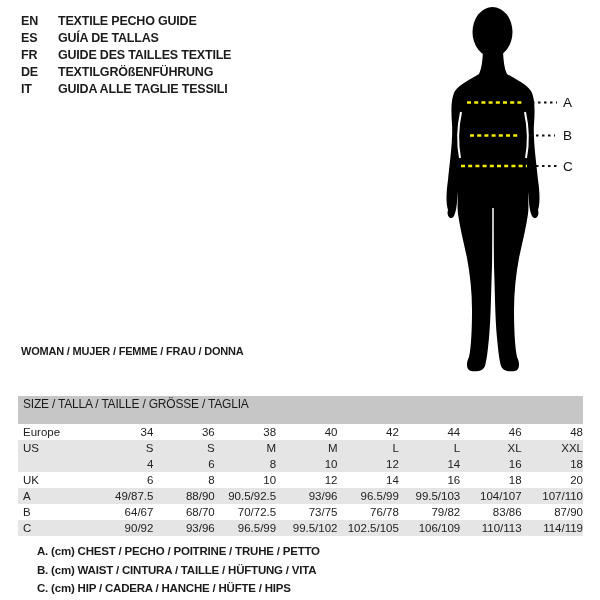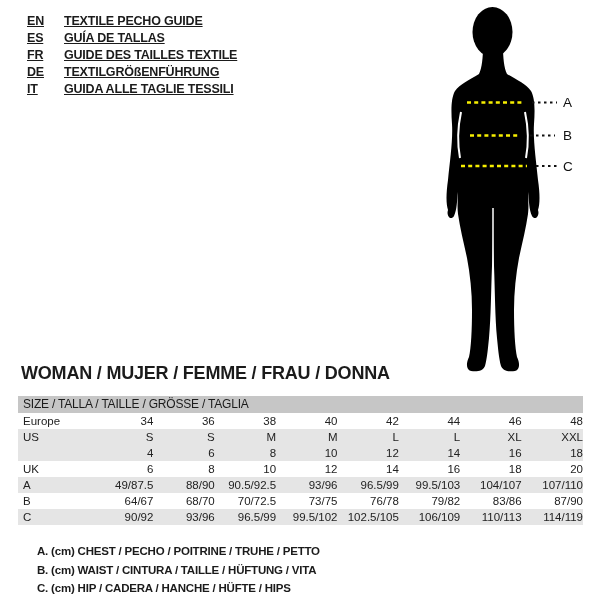--- a/index.html
+++ b/index.html
@@ -1,31 +1,31 @@
 <!DOCTYPE html>
 <html><head>
 <meta charset="utf-8">
 <style>
   html,body{margin:0;padding:0;background:#fff;}
   .canvas{position:relative;width:600px;height:600px;background:#ffffff;overflow:hidden;
           font-family:"Liberation Sans",sans-serif;color:#1b1b1b;}
   
-  .lang-list{position:absolute;left:27px;top:13px;font-weight:bold;font-size:12.5px;
-             line-height:17px;letter-spacing:-0.2px;text-decoration:underline;}
+  .lang-list{position:absolute;left:21px;top:13px;font-weight:bold;font-size:12.5px;
+             line-height:17px;letter-spacing:-0.2px;}
   .lang-row{display:flex;}
   .lang-code{width:37px;}
   
   .figure{position:absolute;left:420px;top:0;width:180px;height:380px;}
   .figure text{font-family:"Liberation Sans",sans-serif;font-size:13.5px;fill:#111;}
   
-  .section-title{position:absolute;left:21px;top:363px;font-weight:bold;font-size:18px;
+  .section-title{position:absolute;left:21px;top:345px;font-weight:bold;font-size:11px;
                  letter-spacing:-0.2px;}
   
   .size-table{position:absolute;left:18px;top:396px;width:565px;font-size:11.5px;color:#222;}
-  .thead{height:17px;line-height:17px;background:#c6c6c6;padding-left:5px;font-size:12px;
+  .thead{height:28px;line-height:17px;background:#c6c6c6;padding-left:5px;font-size:12px;
          letter-spacing:-0.2px;color:#1b1b1b;}
   .trow{display:grid;grid-template-columns:74px repeat(8,1fr);height:16px;line-height:16px;}
   .trow.shaded{background:#e5e5e5;}
   .rlabel{padding-left:5px;text-align:left;}
   .cell{text-align:right;}
   
   .legend{position:absolute;left:37px;top:542px;font-weight:bold;font-size:11.5px;
           line-height:18.5px;letter-spacing:-0.2px;}
 </style>
 </head>

